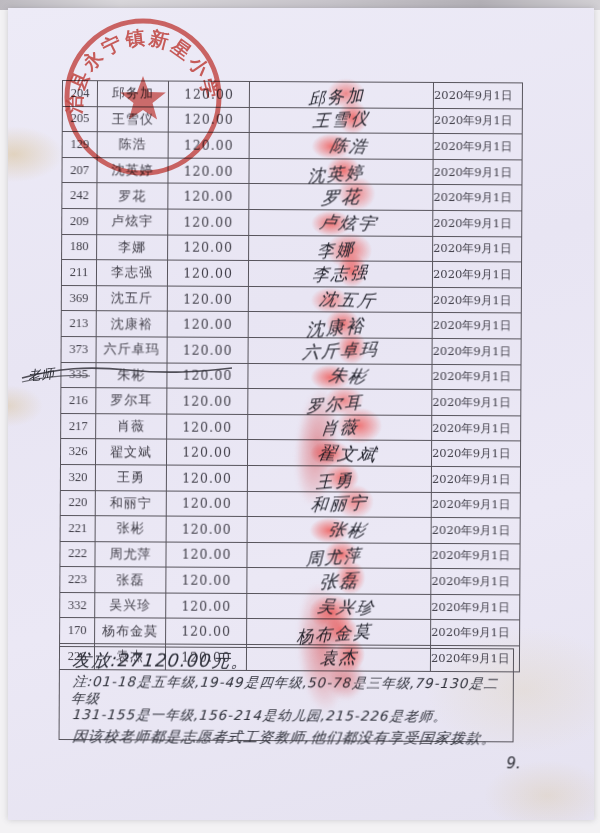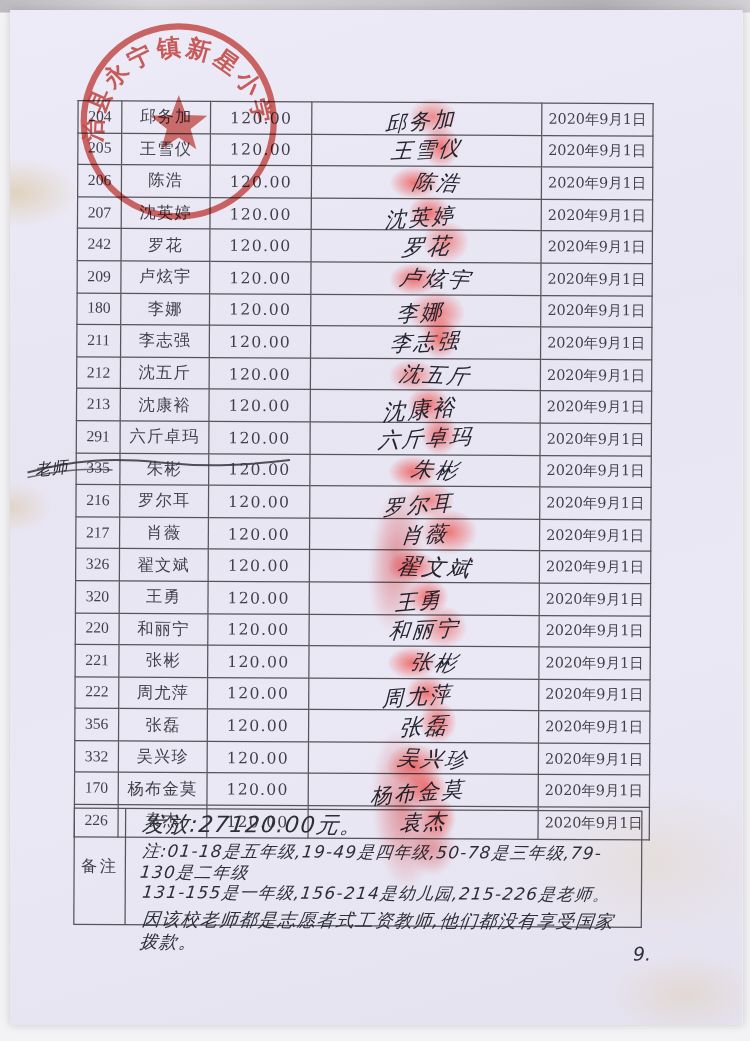--- a/index.html
+++ b/index.html
@@ -34,21 +34,21 @@
   table.roster{border-collapse:collapse;table-layout:fixed;width:455px;}
   table.roster td{
     border:1px solid var(--line);
     height:24.6px;padding:0;overflow:visible;
     color:#413f49;white-space:nowrap;
   }
   .c-no{width:34px;text-align:center;font-size:12.5px;font-family:Liberation Serif, serif;}
   .c-name{width:70px;text-align:center;font-size:13px;letter-spacing:1px;}
   .c-amt{width:80px;text-align:center;font-size:12.5px;letter-spacing:1px;}
   .c-sig{width:183px;text-align:center;position:relative;}
-  .c-date{width:88px;text-align:center;font-size:11.5px;color:#4a4852;}
+  .c-date{width:88px;font-size:11.5px;color:#4a4852;}
 
   .sig{
     position:relative;z-index:2;display:inline-block;
     font-family:"DejaVu Sans","Liberation Sans",sans-serif;
     font-style:italic;font-size:17px;font-weight:500;color:#23242e;
     letter-spacing:2px;transform:rotate(-3deg) skewX(-8deg);
   }
   tbody tr:nth-child(3n) .sig{transform:rotate(2deg) skewX(-10deg) translateX(8px);}
   tbody tr:nth-child(3n+1) .sig{transform:rotate(-5deg) skewX(-5deg) translate(-5px,2px);}
   tbody tr:nth-child(5n) .sig{font-size:18px;}
@@ -143,21 +143,21 @@
     <td class="c-no">205</td>
     <td class="c-name">王雪仪</td>
     <td class="c-amt">120.00</td>
     <td class="c-sig">
       <span class="fp"></span>
       <span class="sig">王雪仪</span>
     </td>
     <td class="c-date">2020年9月1日</td>
   </tr>
           <tr>
-    <td class="c-no">206</td>
+    <td class="c-no">129</td>
     <td class="c-name">陈浩</td>
     <td class="c-amt">120.00</td>
     <td class="c-sig">
       <span class="fp"></span>
       <span class="sig">陈浩</span>
     </td>
     <td class="c-date">2020年9月1日</td>
   </tr>
           <tr>
     <td class="c-no">207</td>
@@ -203,41 +203,41 @@
     <td class="c-no">211</td>
     <td class="c-name">李志强</td>
     <td class="c-amt">120.00</td>
     <td class="c-sig">
       <span class="fp"></span>
       <span class="sig">李志强</span>
     </td>
     <td class="c-date">2020年9月1日</td>
   </tr>
           <tr>
-    <td class="c-no">212</td>
+    <td class="c-no">369</td>
     <td class="c-name">沈五斤</td>
     <td class="c-amt">120.00</td>
     <td class="c-sig">
       <span class="fp"></span>
       <span class="sig">沈五斤</span>
     </td>
     <td class="c-date">2020年9月1日</td>
   </tr>
           <tr>
     <td class="c-no">213</td>
     <td class="c-name">沈康裕</td>
     <td class="c-amt">120.00</td>
     <td class="c-sig">
       <span class="fp"></span>
       <span class="sig">沈康裕</span>
     </td>
     <td class="c-date">2020年9月1日</td>
   </tr>
           <tr>
-    <td class="c-no">291</td>
+    <td class="c-no">373</td>
     <td class="c-name">六斤卓玛</td>
     <td class="c-amt">120.00</td>
     <td class="c-sig">
       <span class="fp"></span>
       <span class="sig">六斤卓玛</span>
     </td>
     <td class="c-date">2020年9月1日</td>
   </tr>
           <tr>
     <td class="c-no">335</td>
@@ -313,21 +313,21 @@
     <td class="c-no">222</td>
     <td class="c-name">周尤萍</td>
     <td class="c-amt">120.00</td>
     <td class="c-sig">
       <span class="fp"></span>
       <span class="sig">周尤萍</span>
     </td>
     <td class="c-date">2020年9月1日</td>
   </tr>
           <tr>
-    <td class="c-no">356</td>
+    <td class="c-no">223</td>
     <td class="c-name">张磊</td>
     <td class="c-amt">120.00</td>
     <td class="c-sig">
       <span class="fp"></span>
       <span class="sig">张磊</span>
     </td>
     <td class="c-date">2020年9月1日</td>
   </tr>
           <tr>
     <td class="c-no">332</td>
@@ -356,21 +356,20 @@
     <td class="c-sig">
       <span class="fp"></span>
       <span class="sig">袁杰</span>
     </td>
     <td class="c-date">2020年9月1日</td>
   </tr>
         </tbody>
     </table>
 
     <div class="remarks">
-      <div class="remarks-label">备注</div>
       <div class="remarks-body">
         <div class="hand l1">发放:27120.00元。</div>
         <div class="hand l2">注:01-18是五年级,19-49是四年级,50-78是三年级,79-130是二年级</div>
         <div class="hand l3">131-155是一年级,156-214是幼儿园,215-226是老师。</div>
         <div class="hand l4">因该校老师都是志愿者式工资教师,他们都没有享受国家拨款。</div>
       </div>
     </div>
 
     <div class="pagenum">9.</div>
   </div>

